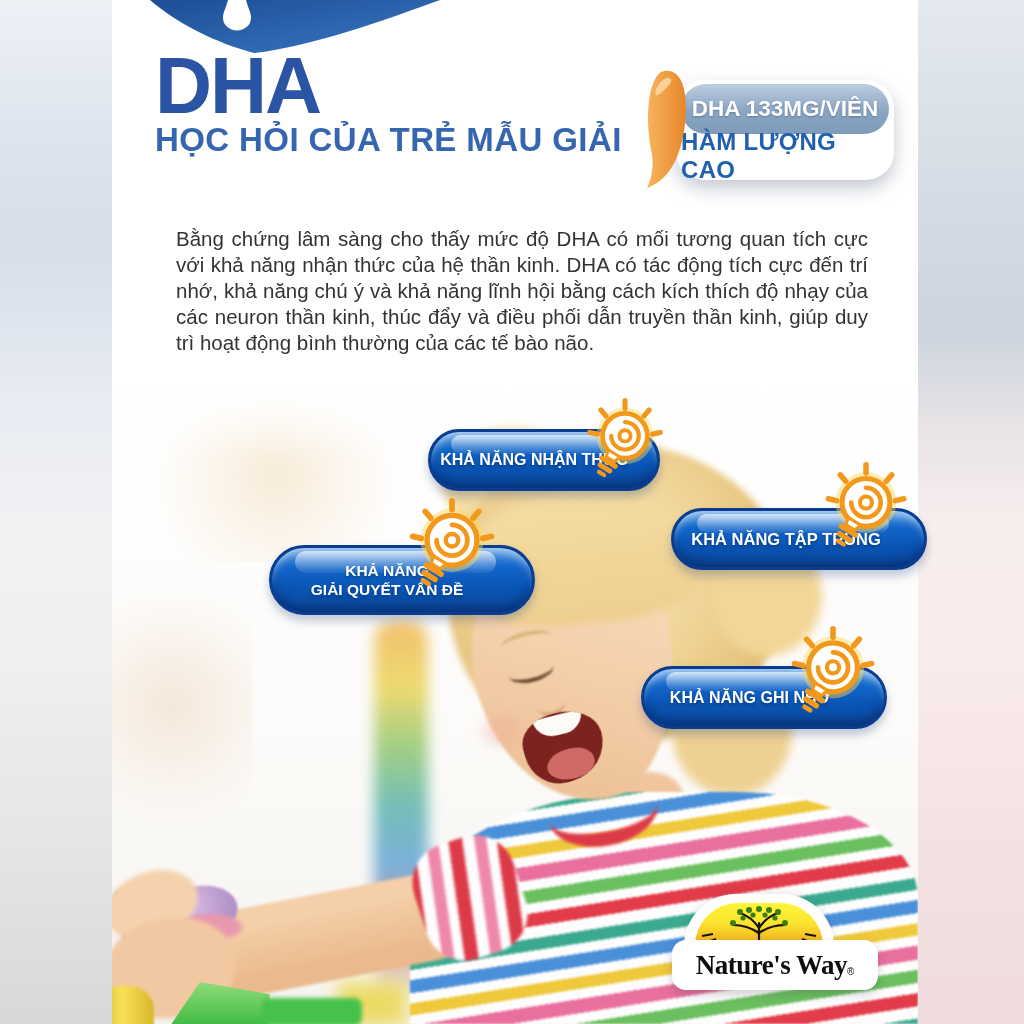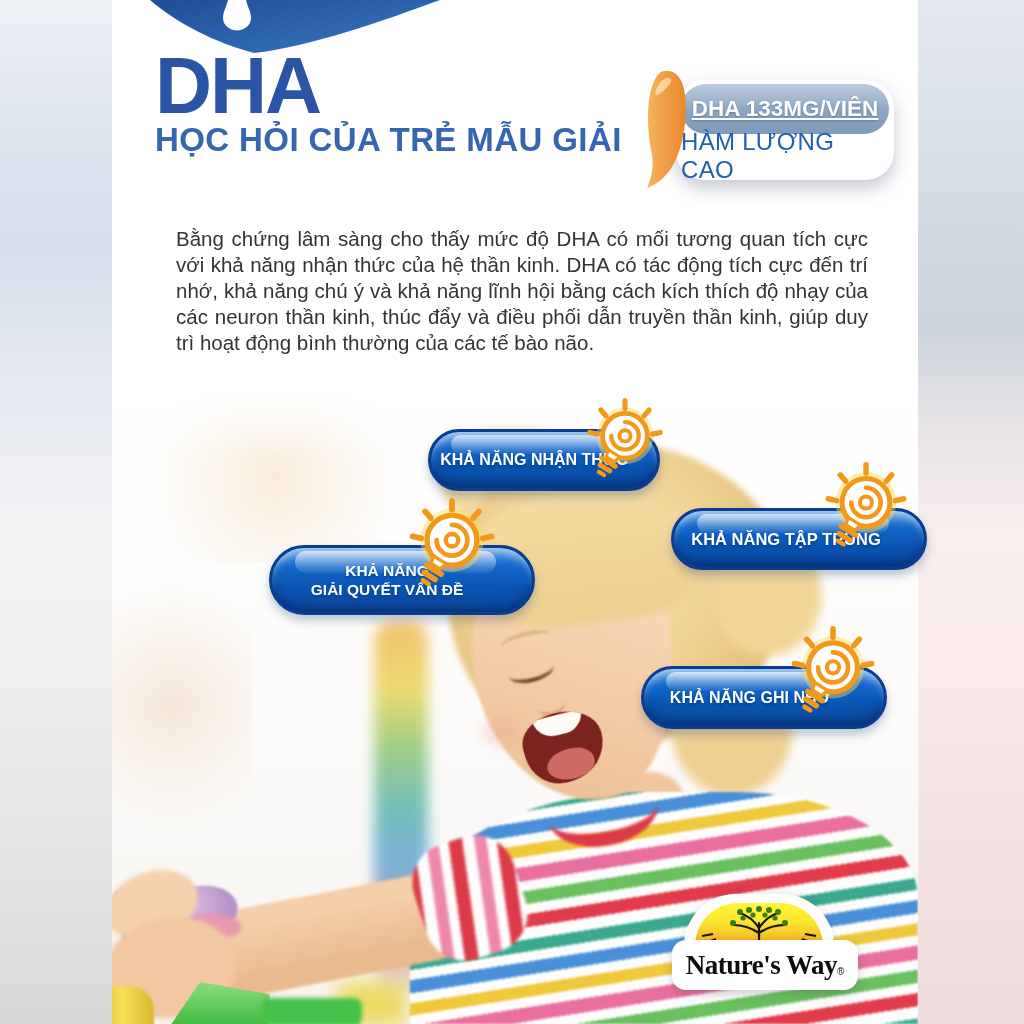--- a/index.html
+++ b/index.html
@@ -22,23 +22,23 @@
          letter-spacing:-2px;color:#2b55a4;}
   .t-sub1{position:absolute;left:318px;top:90px;font-size:27px;font-weight:700;color:#2f67b3;letter-spacing:.4px;}
   .t-sub2{position:absolute;left:155px;top:121px;font-size:33px;font-weight:700;color:#3566af;letter-spacing:.4px;}
 
   
   .badge-box{position:absolute;left:676px;top:80px;width:218px;height:100px;background:#fff;
              border-radius:28px;box-shadow:0 8px 18px rgba(100,110,140,.38);z-index:3;}
   .badge-top{position:absolute;left:681px;top:84px;width:208px;height:50px;border-radius:25px;
              background:linear-gradient(180deg,#bccde0 0%,#8aa5c2 55%,#7e9bba 100%);
              display:flex;align-items:center;justify-content:center;color:#fff;font-weight:700;
-             font-size:22.5px;text-shadow:0 1px 2px rgba(40,60,100,.4);z-index:4;text-decoration:underline;}
+             font-size:22.5px;text-shadow:0 1px 2px rgba(40,60,100,.4);z-index:4;}
   .badge-bottom{position:absolute;left:681px;top:134px;width:208px;height:44px;display:flex;
-             align-items:center;justify-content:center;color:#2160ae;font-weight:400;font-size:24px;
+             align-items:center;justify-content:center;color:#2160ae;font-weight:700;font-size:24px;
              letter-spacing:.3px;z-index:4;}
   .badge-fish{position:absolute;left:640px;top:68px;width:62px;height:124px;z-index:5;}
 
   
   .paragraph{position:absolute;left:168px;top:218px;width:692px;margin:8px;font-size:20.5px;
              line-height:26px;text-align:justify;color:#333;}
 
   
   .pill{position:absolute;border:3px solid #0a3c8f;border-radius:999px;display:flex;align-items:center;
         justify-content:center;color:#fff;font-weight:700;text-align:center;white-space:pre-line;
@@ -112,21 +112,21 @@
   .toy-yellow{left:-16px;top:600px;width:58px;height:40px;border-radius:24px 24px 0 0;
       background:linear-gradient(90deg,#d9b62c,#f7e158 45%,#d9b62c);filter:blur(1px);}
   .ph-topfade{left:0;top:0;width:806px;height:70px;background:linear-gradient(180deg,#fff 0%,rgba(255,255,255,0) 100%);}
 
   
   .nw{position:absolute;left:672px;top:894px;width:174px;height:96px;z-index:8;}
   .nw-dome{position:absolute;left:12px;top:0;width:150px;height:52px;background:#fff;
       border-radius:150px 150px 0 0;box-shadow:0 -2px 8px rgba(0,0,0,.08);}
   .nw-arch{position:absolute;left:23px;top:9px;width:128px;height:43px;border-radius:128px 128px 0 0;
       background:linear-gradient(180deg,#fef438 0%,#fbe62f 45%,#f3a81f 100%);overflow:hidden;}
-  .nw-box{position:absolute;left:0;top:46px;width:186px;height:50px;background:#fff;border-radius:14px;
+  .nw-box{position:absolute;left:0;top:46px;width:206px;height:50px;background:#fff;border-radius:14px;
       box-shadow:0 4px 10px rgba(60,60,70,.25);display:flex;align-items:center;justify-content:center;}
   .nw-text{font-family:"Liberation Serif","DejaVu Serif",serif;font-weight:700;font-size:27px;
       letter-spacing:-.5px;color:#0d0d0d;}
   .nw-reg{font-size:10px;font-weight:400;position:relative;bottom:-6px;color:#0d0d0d;}
 </style>
 </head>
 <body>
 
 <svg width="0" height="0" style="position:absolute" aria-hidden="true">
   <defs>

